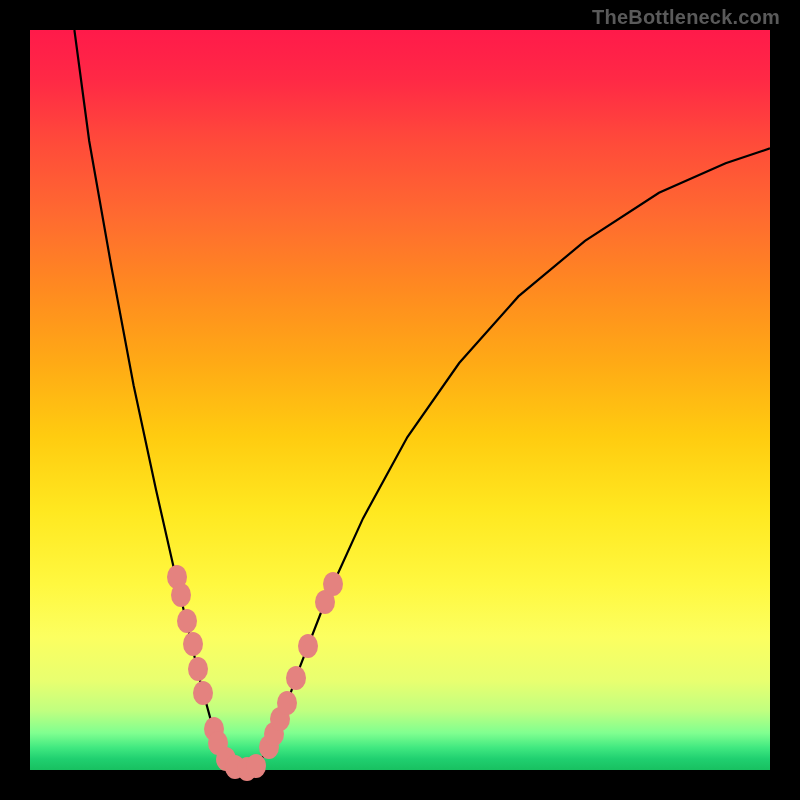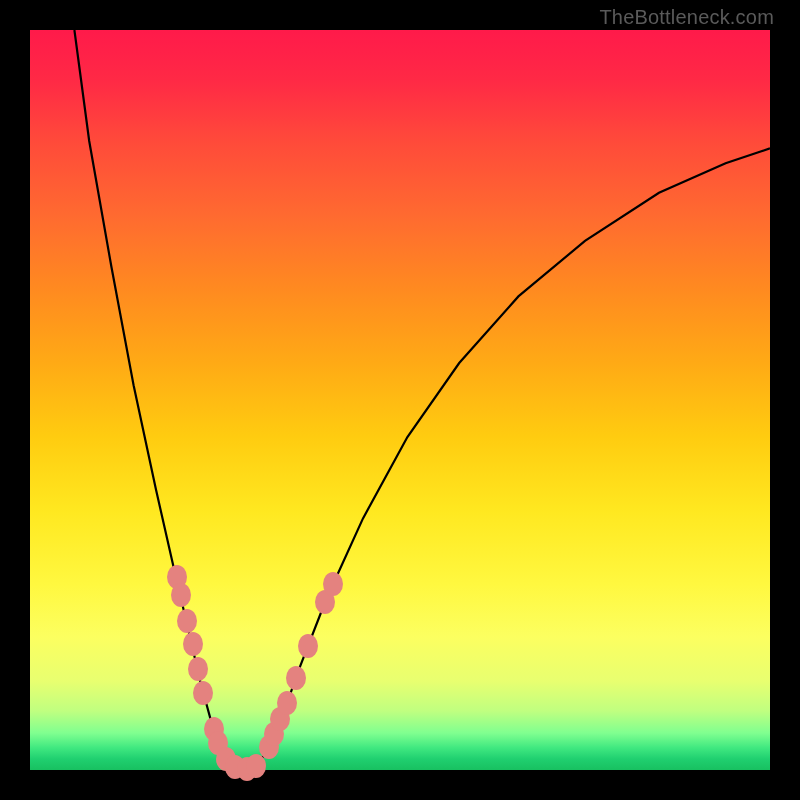--- a/index.html
+++ b/index.html
@@ -35,24 +35,24 @@
       #c0ff80 92%,
       #80ff90 95%,
       #40e880 97%,
       #20d070 98.5%,
       #18c060 100%
     );
   }
   .watermark {
     position: absolute;
     top: 6px;
-    right: 26px;
+    right: 20px;
     font-family: Arial, Helvetica, sans-serif;
     font-size: 20px;
-    font-weight: 400;
+    font-weight: 700;
     color: #5a5a5a;
     letter-spacing: 0.2px;
   }
   svg.curve {
     position: absolute;
     inset: 0;
     width: 100%;
     height: 100%;
   }
   .point {

